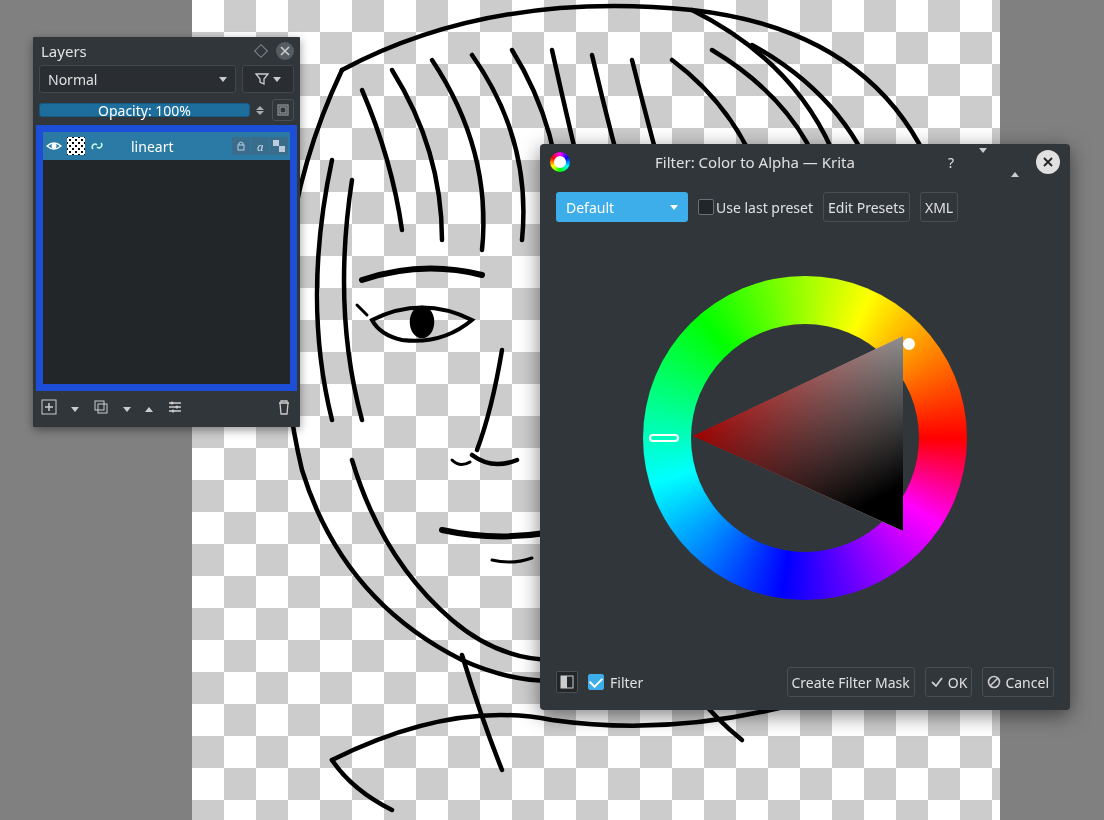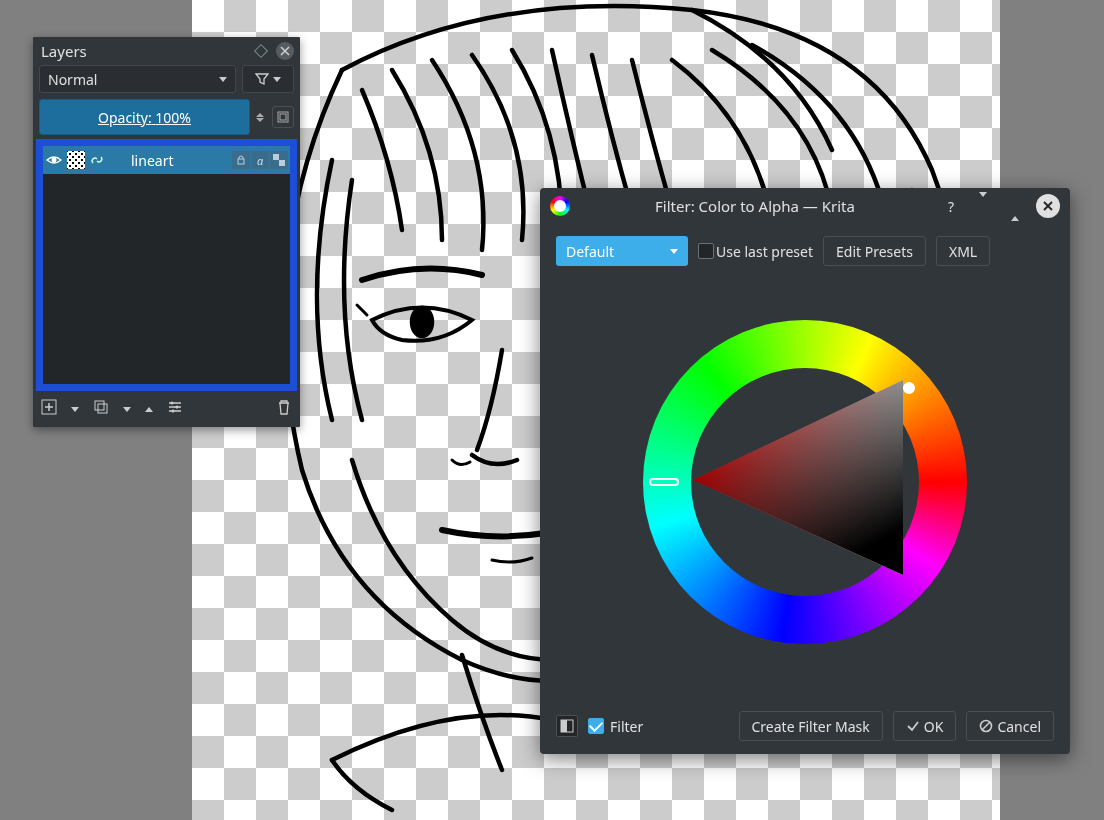--- a/index.html
+++ b/index.html
@@ -49,24 +49,23 @@
     border-radius: 3px; display: flex; align-items: center; padding: 0 8px;
   }
   .blend-select .chev { margin-left: auto; }
   .filter-btn {
     width: 52px; height: 28px; background: #2a2e32; border: 1px solid #43484d;
     border-radius: 3px; display: flex; align-items: center; justify-content: center; gap: 4px;
   }
   
   .opacity-row { display: flex; gap: 6px; padding: 0 6px; margin-bottom: 4px; align-items: center; }
   .opacity-slider {
-    flex: 1; height: 36px; background: #1d6e9c; border: 1px solid #155a82;
+    flex: 1; height: 14px; background: #1d6e9c; border: 1px solid #155a82;
     border-radius: 3px; display: flex; align-items: center; justify-content: center;
     color: #fff;
-    text-decoration: underline;
   }
   .spinner { width: 10px; display: flex; flex-direction: column; gap: 1px; }
   .spinner div { width: 0; height: 0; border-left: 4px solid transparent; border-right: 4px solid transparent; }
   .spinner .up { border-bottom: 4px solid #aaa; }
   .spinner .dn { border-top: 4px solid #aaa; }
   .tiny-btn {
     width: 22px; height: 22px; border: 1px solid #4a4f54; border-radius: 3px;
     display: flex; align-items: center; justify-content: center;
   }
   
@@ -95,21 +94,21 @@
   .layers-footer .spacer { flex: 1; }
   
   
   .filter-dialog {
     position: absolute;
     left: 540px; top: 144px;
     width: 530px; height: 566px;
     background: #31363b;
     border-radius: 4px;
     box-shadow: 0 5px 20px rgba(0,0,0,.5);
-    display: flex; flex-direction: column; margin-top: 44px;
+    display: flex; flex-direction: column;
   }
   .dlg-titlebar {
     height: 36px; display: flex; align-items: center; padding: 0 10px; gap: 10px;
   }
   .app-icon {
     width: 20px; height: 20px; border-radius: 10px;
     background: conic-gradient(#f0f 0deg, #00f 60deg, #0ff 120deg, #0f0 180deg, #ff0 240deg, #f00 300deg, #f0f 360deg);
     position: relative;
   }
   .app-icon::after { content: ""; position: absolute; inset: 4px; border-radius: 50%; background: #fff; }
@@ -132,21 +131,21 @@
     width: 16px; height: 16px; border: 1px solid #6a7075; border-radius: 2px; background: #232629;
   }
   .checkbox.checked { background: #3daee9; border-color: #3daee9; position: relative; }
   .checkbox.checked::after {
     content: ""; position: absolute; left: 3px; top: 0px;
     width: 6px; height: 10px; border: solid #fff; border-width: 0 2px 2px 0;
     transform: rotate(45deg);
   }
   .use-last { display: flex; align-items: center; gap: 2px; }
   .btn {
-    height: 30px; padding: 0 12px; border: 1px solid #4a4f54; border-radius: 3px;
+    height: 30px; padding: 0 4px; border: 1px solid #4a4f54; border-radius: 3px;
     background: #31363b; display: flex; align-items: center; justify-content: center;
     cursor: pointer;
   }
   
   .color-wheel-wrap { flex: 1; display: flex; align-items: center; justify-content: center; }
   .color-wheel { position: relative; width: 324px; height: 324px; }
   .hue-ring {
     position: absolute; inset: 0; border-radius: 50%;
     background: conic-gradient(from 90deg,
       #ff0000, #ff00ff, #8000ff, #0000ff, #0080ff, #00ffff,

